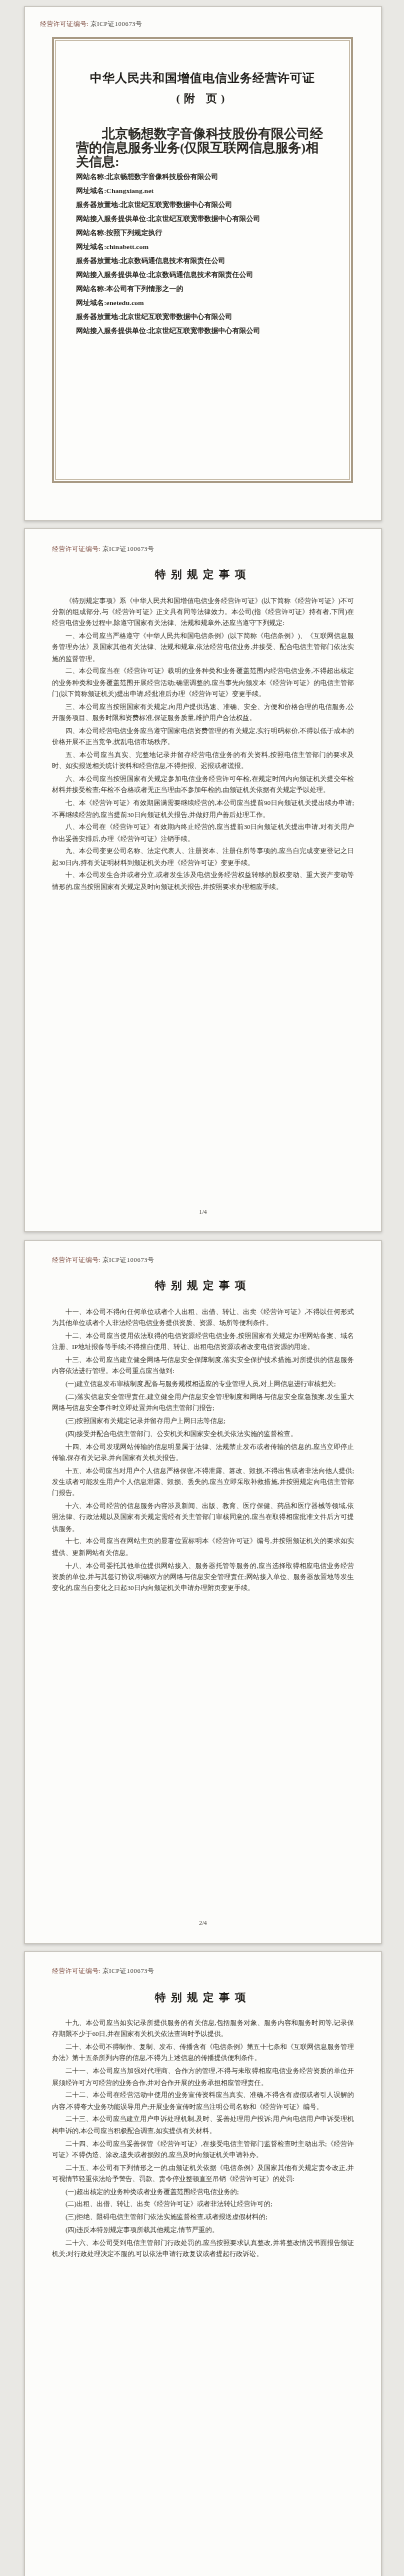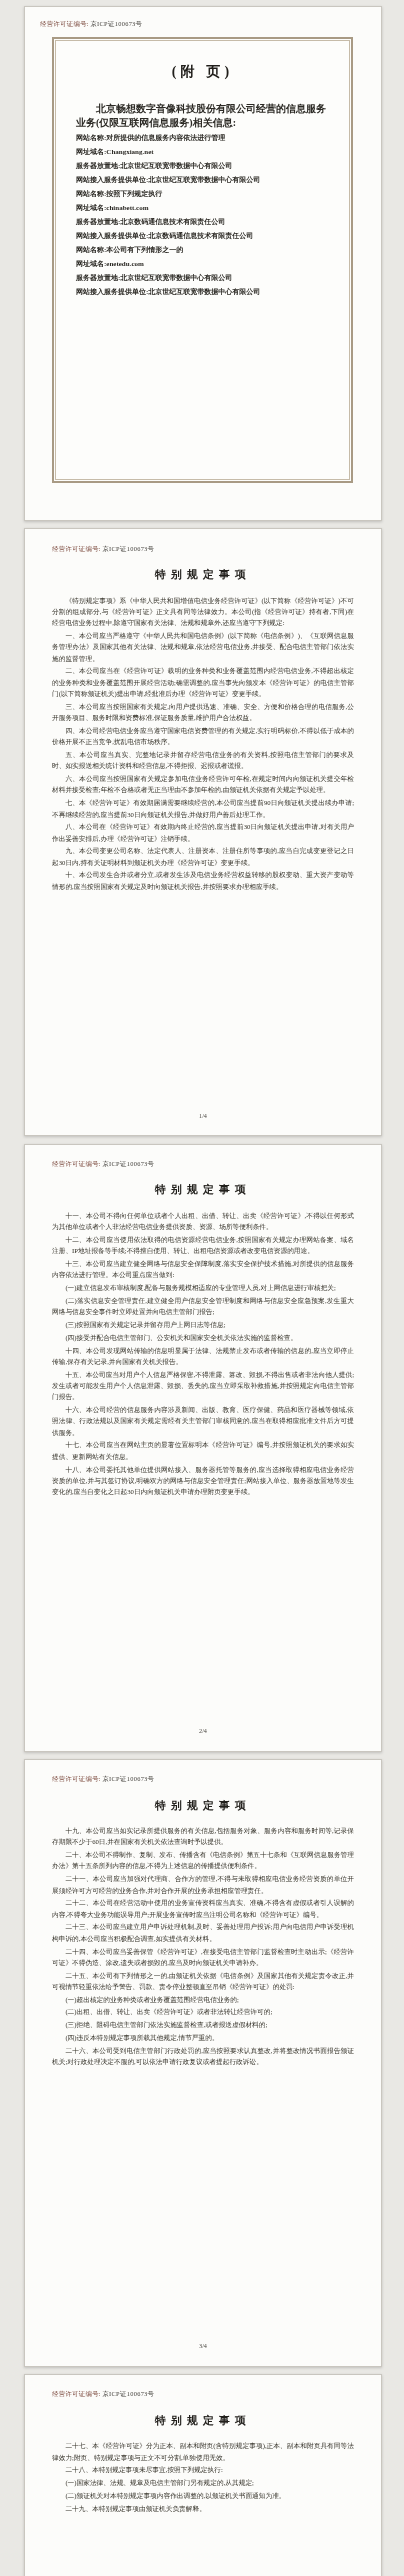--- a/index.html
+++ b/index.html
@@ -12,46 +12,46 @@
   .page {
     width:358px;
     margin:0 auto 7.2px;
     background:#fcfcfa;
     border:0.5px solid #c9c6bf;
     box-shadow:0 0.5px 2.6px rgba(0,0,0,.18);
     position:relative;
     box-sizing:border-box;
   }
   .page.cover { height:515px; padding:12.4px 15.5px; }
-  .page.provisions { height:608px; padding:15.5px 27px;margin-left:24px; }
+  .page.provisions { height:704px; padding:15.5px 27px;margin-left:24px; }
 
   .license-no { font-size:6.4px; color:#7c4a3e; letter-spacing:0.3px; }
   .license-no .num { color:#45423d; margin-left:1.5px; }
 
   .frame {
     margin:8.2px 12.4px 0;
     height:446px;
     border:2.1px double #a append;
     border:2.1px double #a89a84;
     outline:0.5px solid #c6bba8;
     outline-offset:-4.6px;
     padding:24px 21.6px 0;
     box-sizing:border-box;
     background:#fdfdfb;
   }
   .cert-title {
     text-align:center; font-size:12px; font-weight:bold;
     color:#201e1a; margin:7.2px 0 4.1px; letter-spacing:0.5px; line-height:16.5px;
   }
   .cert-sub {
-    text-align:center; font-size:14px; font-weight:bold;
+    text-align:center; font-size:11px; font-weight:bold;
     color:#201e1a; margin:0 0 21.6px; letter-spacing:4.1px;
   }
   .cover-intro {
-    font-size:10px; font-weight:bold; line-height:14px;
+    font-size:13px; font-weight:bold; line-height:14px;
     color:#2c2a25; text-indent:2em; margin:0 0 1px;
   }
   .info-lines { margin-left:0; }
   .info-line {
     font-size:7px; font-weight:bold; line-height:14px; color:#2c2a25;
   }
 
   .prov-title {
     text-align:center; font-size:10.8px; font-weight:bold;
     letter-spacing:5.2px; margin:14.4px 0 12.4px; color:#211f1b;
@@ -66,25 +66,26 @@
   }
 </style>
 </head>
 <body>
 
 <section class="page cover">
   <div class="license-no">
     <span>经营许可证编号:</span><span class="num">京ICP证100673号</span>
   </div>
   <div class="frame">
+    <h1 class="cert-title">中华人民共和国增值电信业务经营许可证</h1>
     <div class="cert-sub">(附  页)</div>
     <p class="cover-intro">北京畅想数字音像科技股份有限公司经营的信息服务业务(仅限互联网信息服务)相关信息:</p>
     <div class="info-lines">
 
-        <div class="info-line"><span>网站名称:</span><span>对所提供的信息服务内容依法进行管理</span></div>
+        <div class="info-line"><span>网站名称:</span><span>北京畅想数字音像科技股份有限公司</span></div>
 
         <div class="info-line"><span>网址域名:</span><span>Changxiang.net</span></div>
 
         <div class="info-line"><span>服务器放置地:</span><span>北京世纪互联宽带数据中心有限公司</span></div>
 
         <div class="info-line"><span>网站接入服务提供单位:</span><span>北京世纪互联宽带数据中心有限公司</span></div>
 
         <div class="info-line"><span>网站名称:</span><span>按照下列规定执行</span></div>
 
         <div class="info-line"><span>网址域名:</span><span>chinabett.com</span></div>

